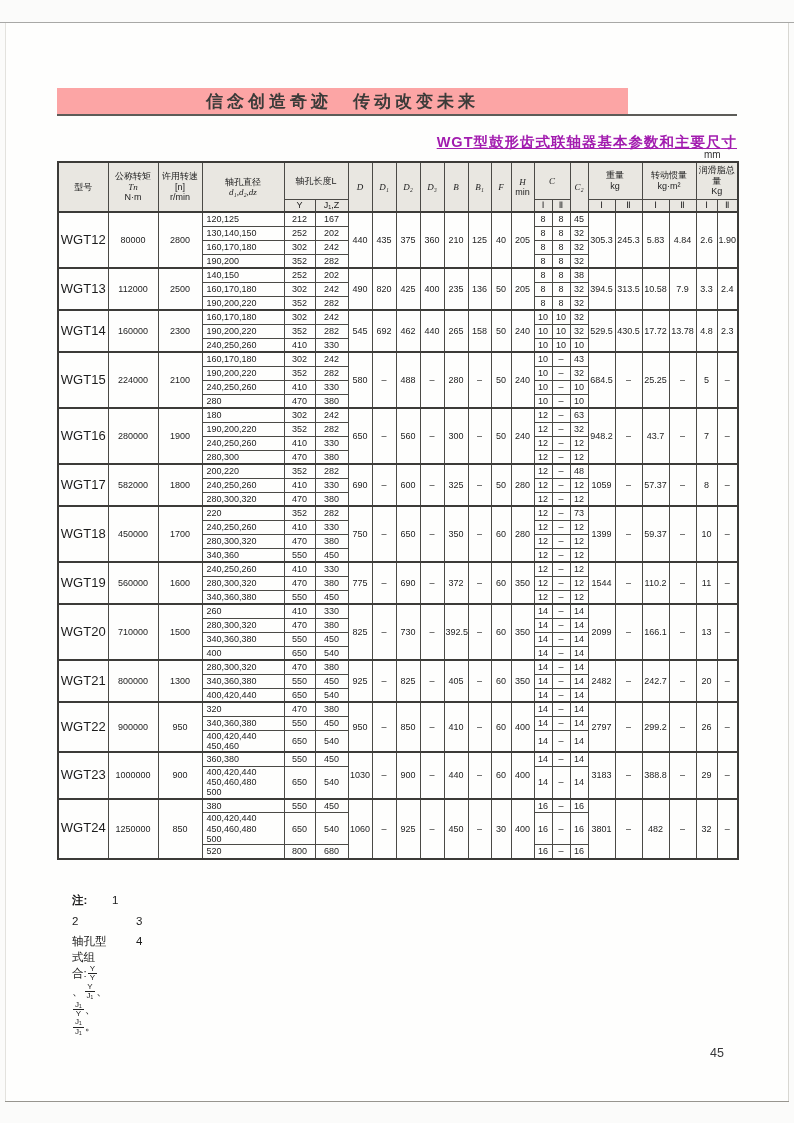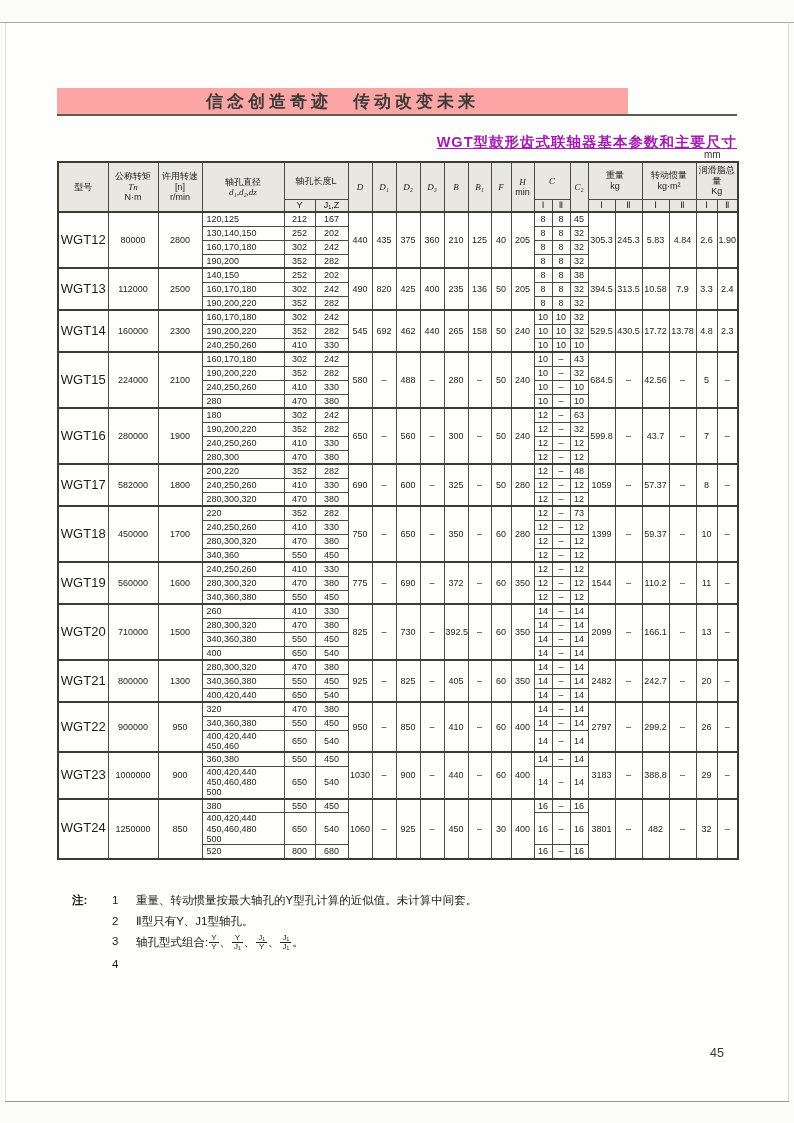--- a/index.html
+++ b/index.html
@@ -312,21 +312,21 @@
         <td rowspan="4">–</td>
         <td rowspan="4">280</td>
         <td rowspan="4">–</td>
         <td rowspan="4">50</td>
         <td rowspan="4">240</td>
         <td>10</td>
         <td>–</td>
         <td>43</td>
         <td rowspan="4">684.5</td>
         <td rowspan="4">–</td>
-        <td rowspan="4">42.56</td>
+        <td rowspan="4">25.25</td>
         <td rowspan="4">–</td>
         <td rowspan="4">5</td>
         <td rowspan="4">–</td>
       </tr>
       <tr>
         <td class="bore">190,200,220</td>
         <td>352</td>
         <td>282</td>
         <td>10</td>
         <td>–</td>
@@ -359,21 +359,21 @@
         <td rowspan="4">–</td>
         <td rowspan="4">560</td>
         <td rowspan="4">–</td>
         <td rowspan="4">300</td>
         <td rowspan="4">–</td>
         <td rowspan="4">50</td>
         <td rowspan="4">240</td>
         <td>12</td>
         <td>–</td>
         <td>63</td>
-        <td rowspan="4">599.8</td>
+        <td rowspan="4">948.2</td>
         <td rowspan="4">–</td>
         <td rowspan="4">43.7</td>
         <td rowspan="4">–</td>
         <td rowspan="4">7</td>
         <td rowspan="4">–</td>
       </tr>
       <tr>
         <td class="bore">190,200,220</td>
         <td>352</td>
         <td>282</td>
@@ -737,25 +737,23 @@
         <td>16</td>
         <td>–</td>
         <td>16</td>
       </tr>
     </tbody>
 </table>
 
 <div class="notes">
   <div class="lbl">注:</div>
   <div>1</div>
-  <div>重量、转动惯量按最大轴孔的Y型孔计算的近似值。未计算中间套。</div>
 
   <div></div>
   <div>2</div>
-  <div>Ⅱ型只有Y、J1型轴孔。</div>
 
   <div></div>
   <div>3</div>
   <div><span>轴孔型式组合:</span><span><span class="frac"><span class="ft">Y</span><span class="fb">Y</span></span>、<span class="frac"><span class="ft">Y</span><span class="fb">J₁</span></span>、<span class="frac"><span class="ft">J₁</span><span class="fb">Y</span></span>、<span class="frac"><span class="ft">J₁</span><span class="fb">J₁</span></span></span><span>。</span></div>
 
   <div></div>
   <div>4</div>
 
   <div></div>
   <div></div>

